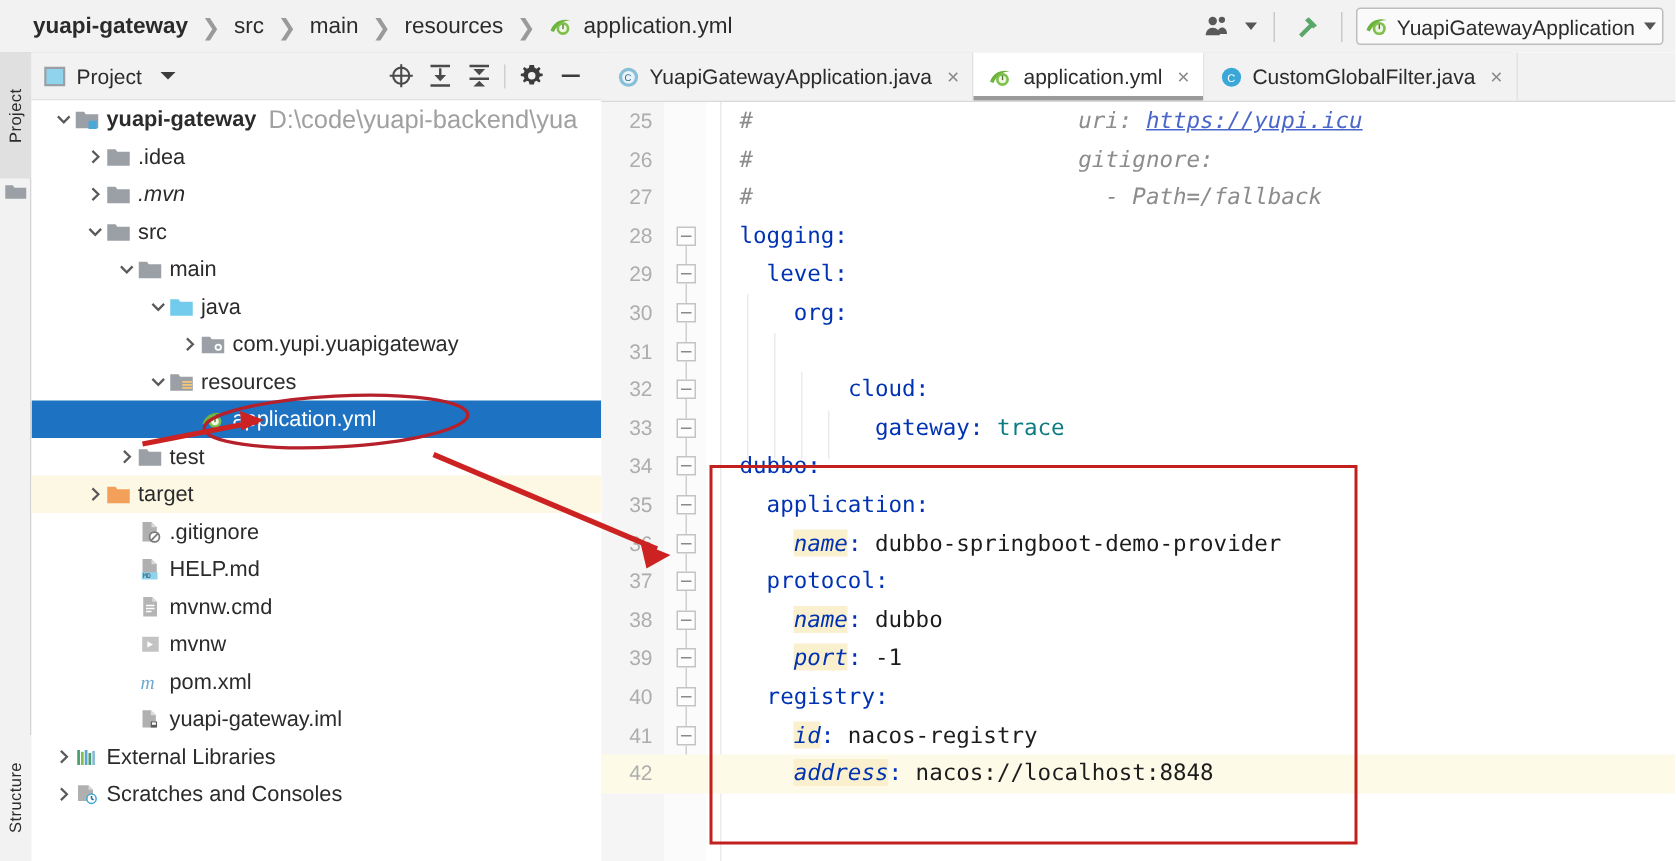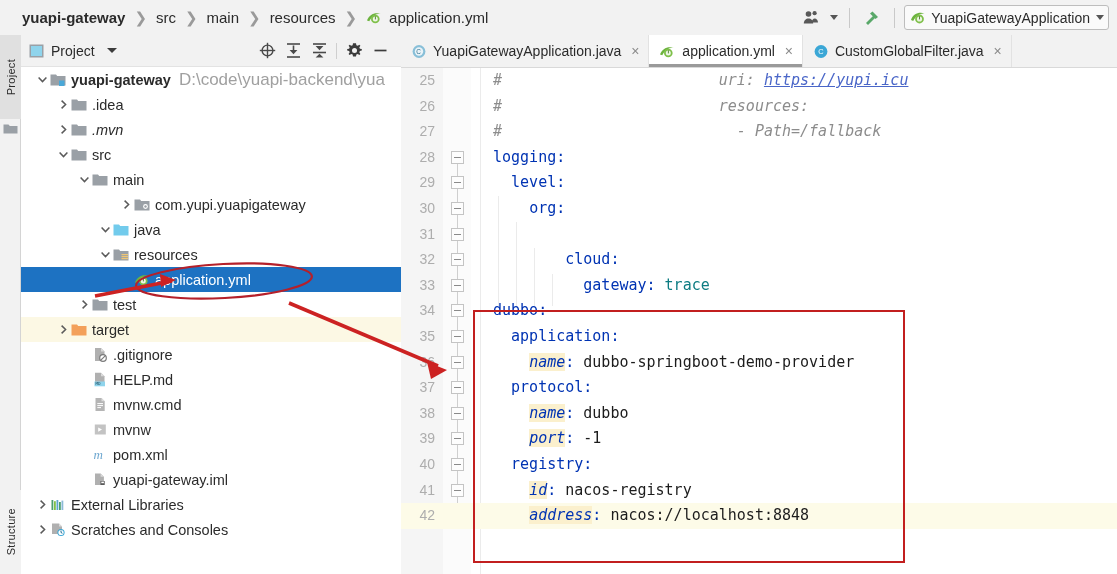--- a/index.html
+++ b/index.html
@@ -305,47 +305,47 @@
               <path d="M1.6 3.6 L5.5 7.6 L9.4 3.6" fill="none" stroke="#5a5a5a" stroke-width="1.5"></path>
             </svg>
           </span>
           <span class="ti">
             <svg width="16" height="14" viewBox="0 0 16 14">
               <path d="M0.5 1.5h5.5l1.2 1.6h8.3v9.4h-15z" fill="#9aa0a6"></path>
             </svg>
           </span>
           <span class="tl">main</span>
         </div>
+        <div class="trow" style="padding-left: 77px;">
+          <span class="arrow">
+            <svg width="11" height="11" viewBox="0 0 11 11">
+              <path d="M1.6 3.6 L5.5 7.6 L9.4 3.6" fill="none" stroke="#5a5a5a" stroke-width="1.5"></path>
+            </svg>
+          </span>
+          <span class="ti">
+            <svg width="16" height="14" viewBox="0 0 16 14">
+              <path d="M0.5 1.5h5.5l1.2 1.6h8.3v9.4h-15z" fill="#72cbec"></path>
+            </svg>
+          </span>
+          <span class="tl">java</span>
+        </div>
         <div class="trow" style="padding-left: 98px;">
           <span class="arrow">
             <svg width="11" height="11" viewBox="0 0 11 11">
               <path d="M3.6 1.6 L7.6 5.5 L3.6 9.4" fill="none" stroke="#5a5a5a" stroke-width="1.5"></path>
             </svg>
           </span>
           <span class="ti">
             <svg width="16" height="14" viewBox="0 0 16 14">
               <path d="M0.5 1.5h5.5l1.2 1.6h8.3v9.4h-15z" fill="#9aa0a6"></path>
               <circle cx="11.5" cy="8.5" r="2.4" fill="#ffffff"></circle>
               <circle cx="11.5" cy="8.5" r="1.2" fill="#9aa0a6"></circle>
             </svg>
           </span>
           <span class="tl">com.yupi.yuapigateway</span>
-        </div>
-        <div class="trow" style="padding-left: 77px;">
-          <span class="arrow">
-            <svg width="11" height="11" viewBox="0 0 11 11">
-              <path d="M1.6 3.6 L5.5 7.6 L9.4 3.6" fill="none" stroke="#5a5a5a" stroke-width="1.5"></path>
-            </svg>
-          </span>
-          <span class="ti">
-            <svg width="16" height="14" viewBox="0 0 16 14">
-              <path d="M0.5 1.5h5.5l1.2 1.6h8.3v9.4h-15z" fill="#72cbec"></path>
-            </svg>
-          </span>
-          <span class="tl">java</span>
         </div>
         <div class="trow" style="padding-left: 77px;">
           <span class="arrow">
             <svg width="11" height="11" viewBox="0 0 11 11">
               <path d="M1.6 3.6 L5.5 7.6 L9.4 3.6" fill="none" stroke="#5a5a5a" stroke-width="1.5"></path>
             </svg>
           </span>
           <span class="ti">
             <svg width="16" height="14" viewBox="0 0 16 14">
               <path d="M0.5 1.5h5.5l1.2 1.6h8.3v9.4h-15z" fill="#9aa0a6"></path>
@@ -539,21 +539,21 @@
     <div class="code">
       <div class="gutter"></div>
       <div class="foldcol"></div>
       <div class="indentline" style="left:79px"></div>
       <div class="indentline" style="left:97px;top:128px;height:110px"></div>
       <div class="indentline" style="left:115px;top:154px;height:84px"></div>
       <div class="indentline" style="left:133px;top:180px;height:58px"></div>
       <div class="indentline" style="left:151px;top:206px;height:32px"></div>
       <div class="codelines" id="codelines">
           <div class="cl"><span class="ln">25</span><span class="src"><span class="cm">#</span><span class="v">                        </span><span class="cm">uri: </span><span class="lnk">https://yupi.icu</span></span></div>
-          <div class="cl"><span class="ln">26</span><span class="src"><span class="cm">#</span><span class="v">                        </span><span class="cm">resources:</span></span></div>
+          <div class="cl"><span class="ln">26</span><span class="src"><span class="cm">#</span><span class="v">                        </span><span class="cm">gitignore:</span></span></div>
           <div class="cl"><span class="ln">27</span><span class="src"><span class="cm">#</span><span class="v">                          </span><span class="cm">- Path=/fallback</span></span></div>
           <span class="fold" style="top: 82.8px;"></span>
           <span class="foldstem" style="top: 95.8px; height: 13px;"></span>
           <div class="cl"><span class="ln">28</span><span class="src"><span class="k">logging:</span></span></div>
           <span class="fold" style="top: 108.4px;"></span>
           <span class="foldstem" style="top: 121.4px; height: 13px;"></span>
           <div class="cl"><span class="ln">29</span><span class="src"><span class="v">  </span><span class="k">level:</span></span></div>
           <span class="fold" style="top: 134px;"></span>
           <span class="foldstem" style="top: 147px; height: 13px;"></span>
           <div class="cl"><span class="ln">30</span><span class="src"><span class="v">    </span><span class="k">org:</span></span></div>

